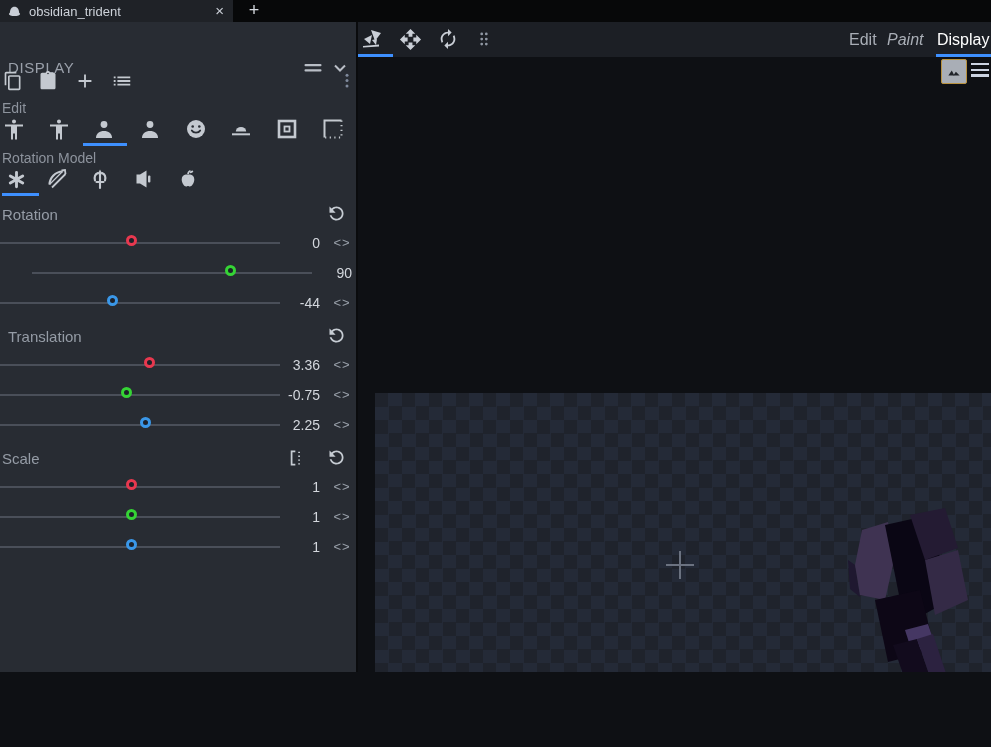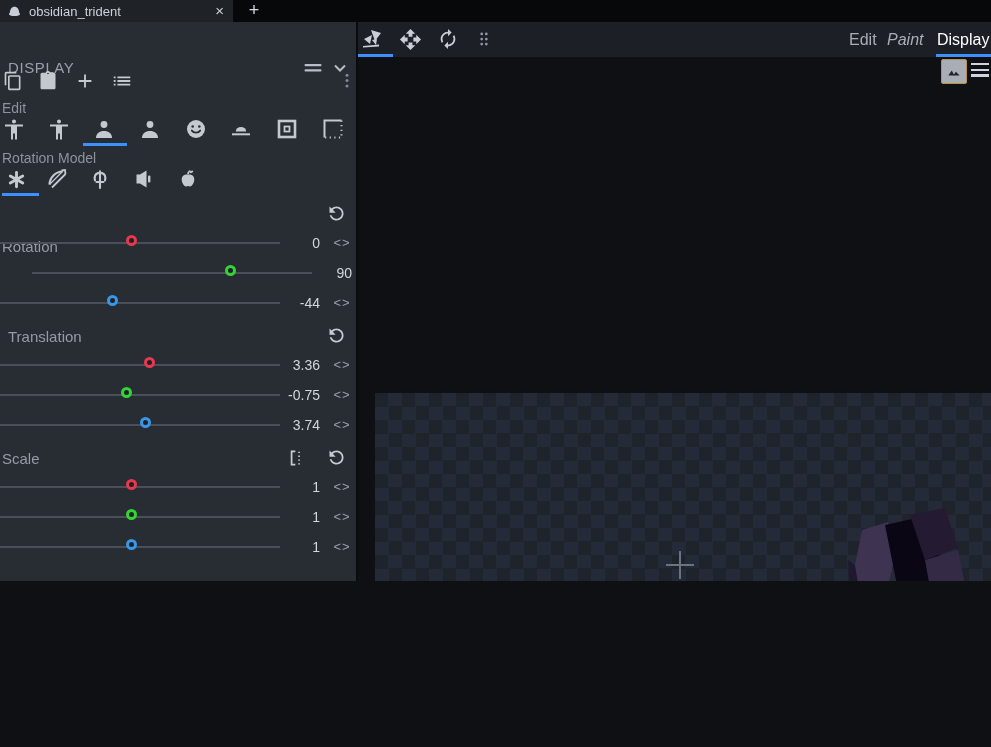--- a/index.html
+++ b/index.html
@@ -1,17 +1,17 @@
 <!DOCTYPE html>
 <html style="--accent: #3e90ff;"><head>
 <meta charset="utf-8">
 <style>
   * { margin:0; padding:0; box-sizing:border-box; }
   html,body { width:991px; height:747px; background:#0e1014; font-family:"Liberation Sans","DejaVu Sans",sans-serif; overflow:hidden; }
-  #app { position:relative; width:991px; height:581px; background:#701a75; overflow:hidden; }
+  #app { position:relative; width:991px; height:672px; background:#701a75; overflow:hidden; }
   :root { --accent:#3e90ff; --panel:#282c33; --icon:#c4c9d0; --label:#8d939d; }
 
   
   .tabbar { position:absolute; left:0; top:0; width:991px; height:22px; background:#070809; }
   .tab { position:absolute; left:0; top:0; width:233px; height:22px; background:#1f2227; display:flex; align-items:center; }
   .tab svg { margin-left:7px; }
   .tab-title { margin-left:7px; color:#cdd2d9; font-size:13px; }
   .tab-close { position:absolute; right:9px; top:1px; color:#c9ced6; font-size:15px; line-height:20px; cursor:pointer; }
   .newtab { position:absolute; left:241px; top:0; width:26px; height:22px; color:#d6dae0; font-size:18px; text-align:center; line-height:21px; cursor:pointer; }
 
@@ -188,21 +188,21 @@
     </div>
     <div class="iconbtn" style="left:176px; top:145px;">
       <svg width="24" height="24" viewBox="0 0 24 24">
           <path d="M12 8c-3.5-1.6-6.3.9-6.3 4.5 0 3.5 2.5 7 4.4 7 .9 0 1.2-.5 1.9-.5s1 .5 1.9.5c1.9 0 4.4-3.5 4.4-7C18.3 8.9 15.5 6.4 12 8z" fill="#c4c9d0"></path>
           <path d="M12 7.5c0-2 .9-3.1 2.5-3.7" fill="none" stroke="#c4c9d0" stroke-width="1.7"></path>
           <ellipse cx="15.5" cy="4.8" rx="1.9" ry="1" fill="#c4c9d0" transform="rotate(-28 15.5 4.8)"></ellipse>
         </svg>
     </div>
     <div class="underline" style="left:2px; top:171px; width:37px;"></div>
 
-    <div class="sec-lbl" style="left:2px; top:184px;margin-top:32px;">Rotation</div>
+    <div class="sec-lbl" style="left:2px; top:184px;">Rotation</div>
     <div class="iconbtn" style="left:324px; top:179px;">
       <svg width="21" height="21" viewBox="0 0 24 24" fill="#c6ccd3">
           <g transform="translate(24,0) scale(-1,1)">
             <path d="M17.65 6.35C16.2 4.9 14.21 4 12 4c-4.42 0-7.99 3.58-8 8s3.57 8 8 8c3.73 0 6.84-2.55 7.73-6h-2.08c-.82 2.33-3.04 4-5.65 4-3.31 0-6-2.69-6-6s2.69-6 6-6c1.66 0 3.14.69 4.22 1.78L13 11h7V4l-2.35 2.35z"></path>
           </g>
         </svg>
     </div>
     <div class="srow" style="top:212px;">
       <div class="track"></div>
       <div class="handle" style="left: 126.46px; border-color: rgb(232, 56, 79);"></div>
@@ -238,21 +238,21 @@
     </div>
     <div class="srow" style="top:364px;padding-left:24px;">
       <div class="track"></div>
       <div class="handle" style="left: 120.58px; border-color: rgb(53, 212, 53);"></div>
       <div class="sval">-0.75</div>
       <div class="scode">&lt;&gt;</div>
     </div>
     <div class="srow" style="top:394px;">
       <div class="track"></div>
       <div class="handle" style="left: 140.46px; border-color: rgb(58, 151, 232);"></div>
-      <div class="sval">3.74</div>
+      <div class="sval">2.25</div>
       <div class="scode">&lt;&gt;</div>
     </div>
 
     <div class="sec-lbl" style="left:2px; top:428px;">Scale</div>
     <div class="iconbtn" style="left:285px; top:424px;">
       <svg width="20" height="20" viewBox="0 0 24 24" fill="none" stroke="#c6ccd3" stroke-width="2.1">
           <path d="M10 4H5.5v16H10"></path>
           <path d="M14.5 4.5v15.5" stroke-dasharray="1.6 3"></path>
         </svg>
     </div>

